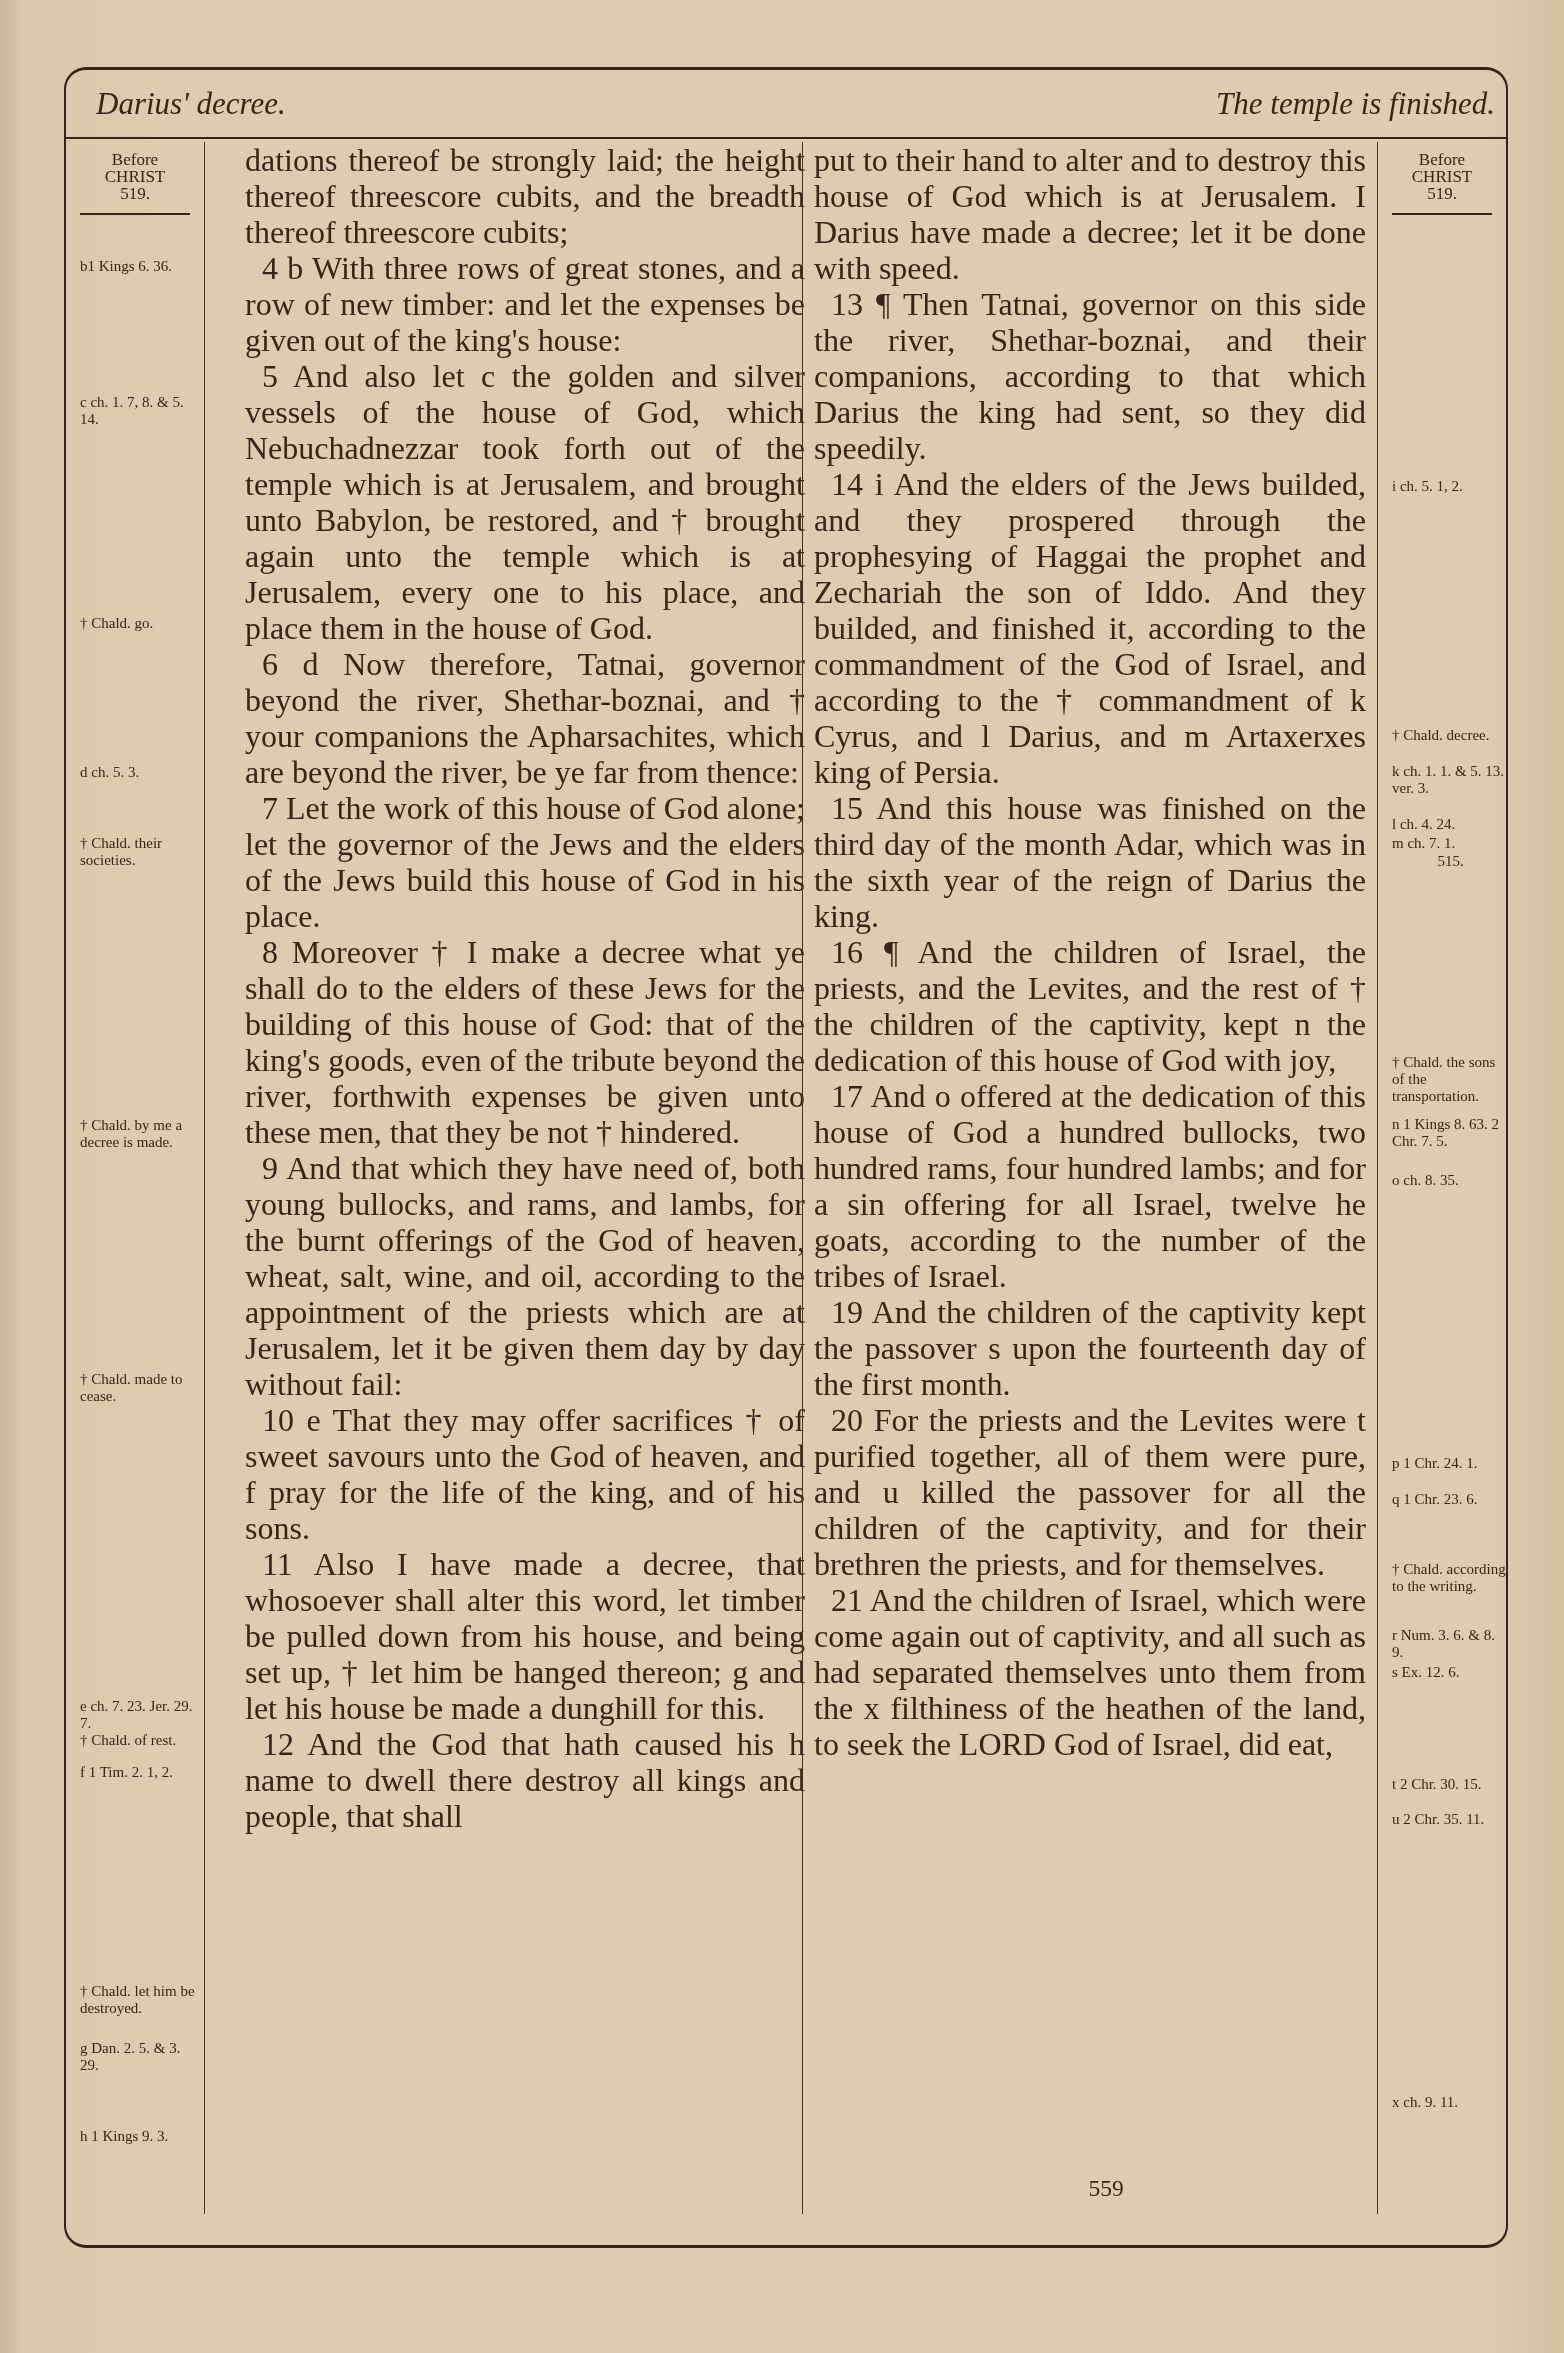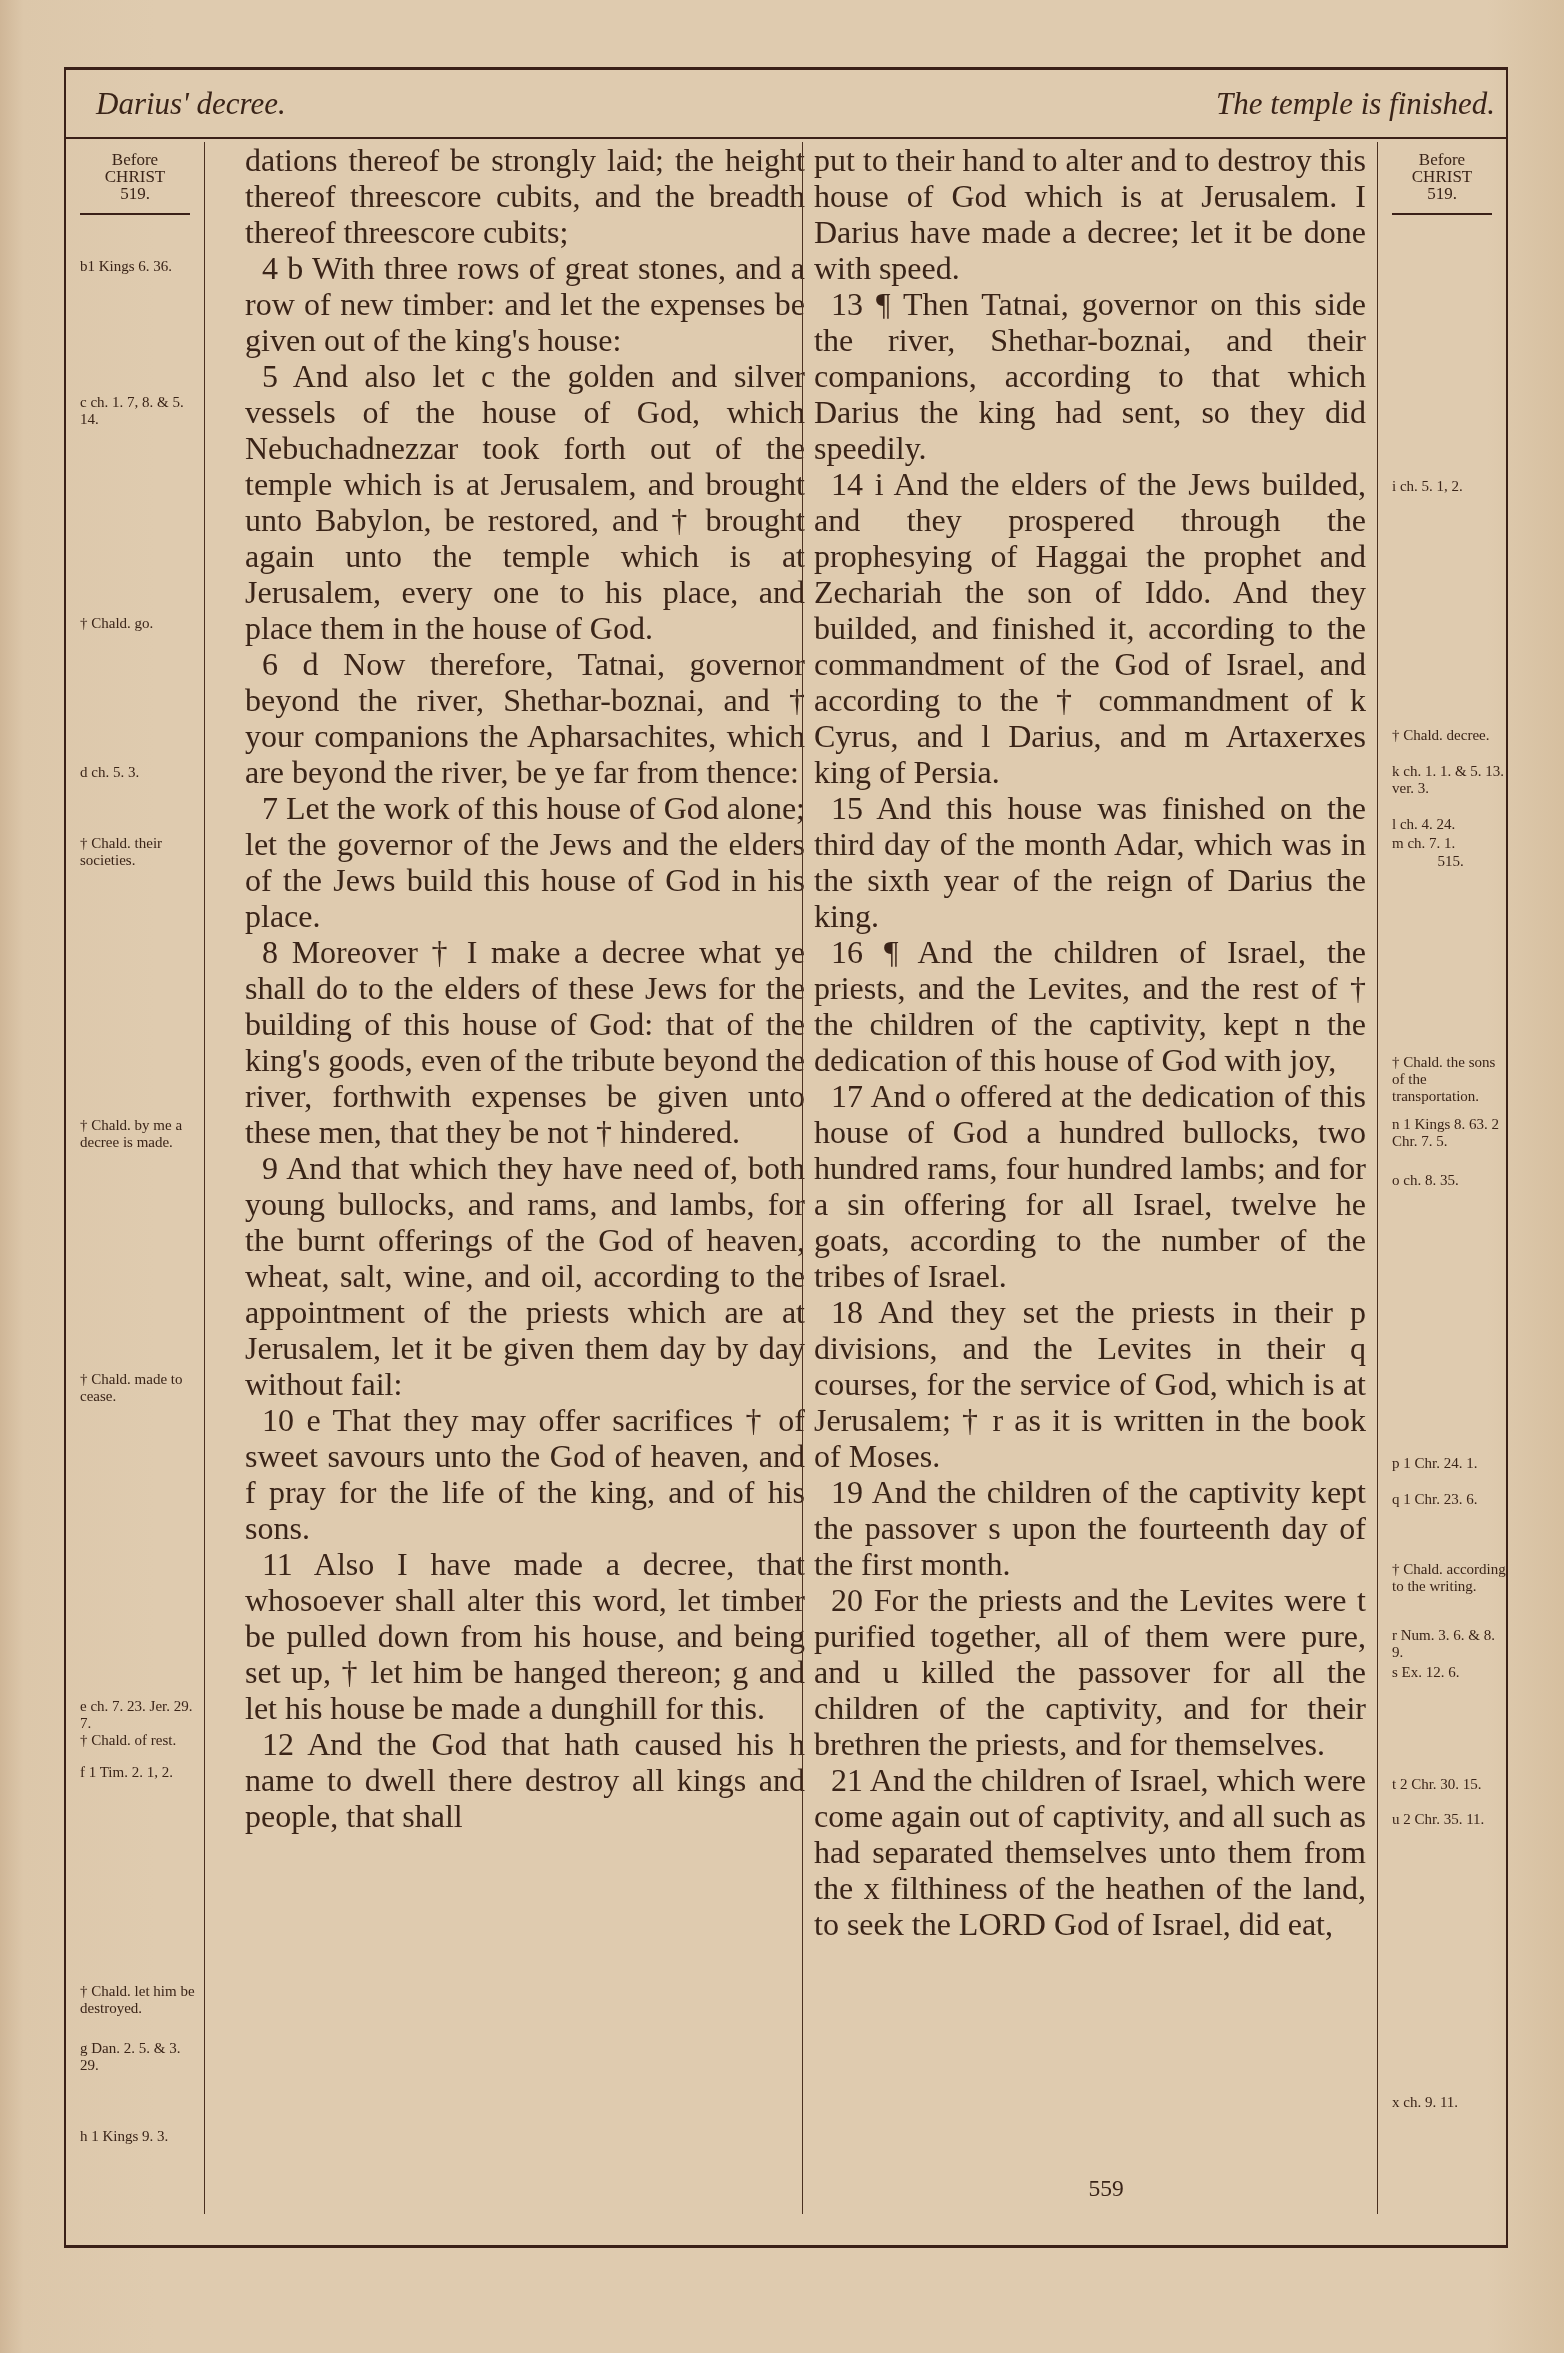--- a/index.html
+++ b/index.html
@@ -9,21 +9,21 @@
     font-family:"Liberation Serif","DejaVu Serif",serif;
     color:#3a2418;
   }
   .page {
     position:absolute; left:0; top:0; width:1565px; height:2354px;
     background:linear-gradient(90deg,#cfb697 0px,#dcc7aa 23.5px,#dfcbaf 156px,#dfcbaf 1487px,#d6bf9f 1565px);
   }
   .frame {
     position:absolute; left:64px; top:67px; width:1440px; height:2175px;
     border-left:2.3px solid #3a2018; border-right:2.3px solid #3a2018;
-    border-top:3.1px solid #3a2018; border-bottom:3.9px solid #3a2018;
+    border-top:3.1px solid #3a2018; border-bottom:3.9px solid #3a2018;border-radius:22px;
   }
   .runhead {
     position:absolute; left:0; right:0; top:0; height:67px;
     border-bottom:2.3px solid #3a2018;
   }
   .runhead .left, .runhead .right {
     position:absolute; top:15.6px; font-style:italic; font-size:31px;
   }
   .runhead .left { left:30px; }
   .runhead .right { right:11px; }
@@ -101,21 +101,20 @@
       <p class="v"><span>12</span> <span>And the God that hath caused his h name to dwell there destroy all kings and people, that shall</span></p>
     </div>
 
     <div class="col two">
       <p><span>put to their hand to alter and to destroy this house of God which is at Jerusalem. I Darius have made a decree; let it be done with speed.</span></p>
       <p class="v"><span>13 ¶</span> <span>Then Tatnai, governor on this side the river, Shethar-boznai, and their companions, according to that which Darius the king had sent, so they did speedily.</span></p>
       <p class="v"><span>14</span> <span>i And the elders of the Jews builded, and they prospered through the prophesying of Haggai the prophet and Zechariah the son of Iddo. And they builded, and finished it, according to the commandment of the God of Israel, and according to the † commandment of k Cyrus, and l Darius, and m Artaxerxes king of Persia.</span></p>
       <p class="v"><span>15</span> <span>And this house was finished on the third day of the month Adar, which was in the sixth year of the reign of Darius the king.</span></p>
       <p class="v"><span>16 ¶</span> <span>And the children of Israel, the priests, and the Levites, and the rest of † the children of the captivity, kept n the dedication of this house of God with joy,</span></p>
       <p class="v"><span>17</span> <span>And o offered at the dedication of this house of God a hundred bullocks, two hundred rams, four hundred lambs; and for a sin offering for all Israel, twelve he goats, according to the number of the tribes of Israel.</span></p>
-      <p class="v"><span>18</span> <span>And they set the priests in their p divisions, and the Levites in their q courses, for the service of God, which is at Jerusalem; † r as it is written in the book of Moses.</span></p>
       <p class="v"><span>19</span> <span>And the children of the captivity kept the passover s upon the fourteenth day of the first month.</span></p>
       <p class="v"><span>20</span> <span>For the priests and the Levites were t purified together, all of them were pure, and u killed the passover for all the children of the captivity, and for their brethren the priests, and for themselves.</span></p>
       <p class="v"><span>21</span> <span>And the children of Israel, which were come again out of captivity, and all such as had separated themselves unto them from the x filthiness of the heathen of the land, to seek the LORD God of Israel, did eat,</span></p>
     </div>
 
     <div class="margin right">
       <div class="bc">
         <div>Before</div>
         <div>CHRIST</div>
         <div>519.</div>

